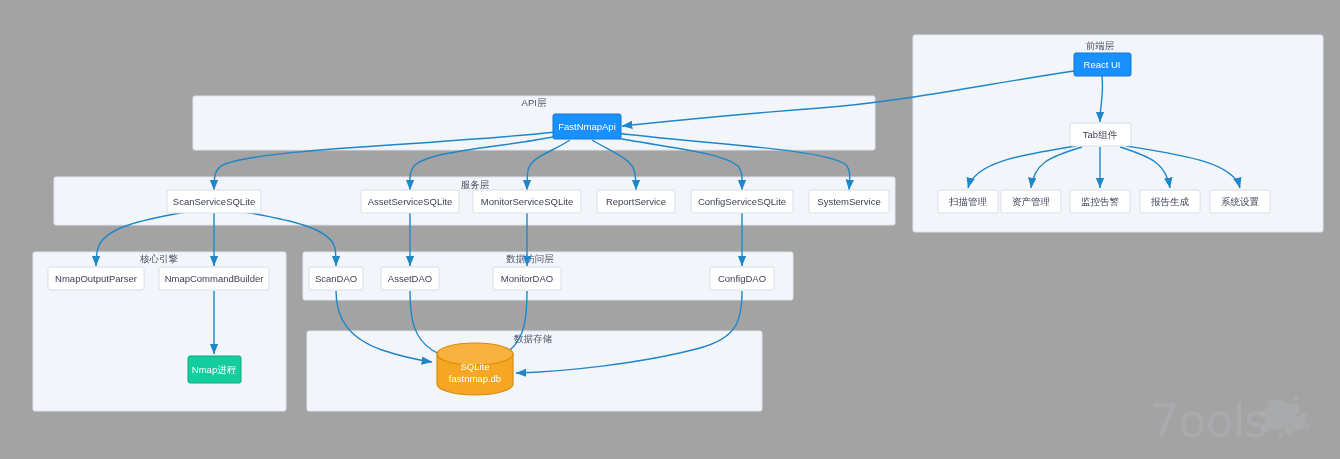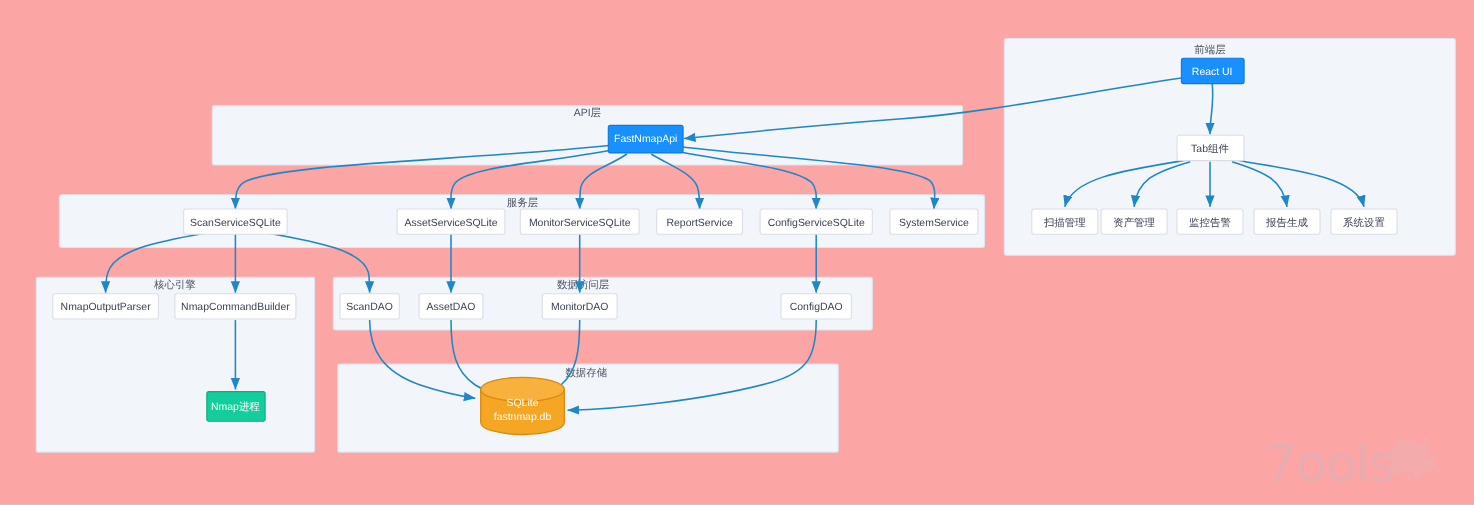--- a/index.html
+++ b/index.html
@@ -4,21 +4,21 @@
 <style>
   html, body {
     margin: 0;
     padding: 0;
     background: #fafbfd;
   }
   #stage {
     position: relative;
     width: 1340px;
     height: 459px;
-    background: #fca5a5;
+    background: #a3a3a3;
     overflow: hidden;
     font-family: "Liberation Sans", "DejaVu Sans", sans-serif;
   }
   svg.layer {
     position: absolute;
     left: 0; top: 0;
     width: 1340px;
     height: 459px;
   }
   .group-rect {

